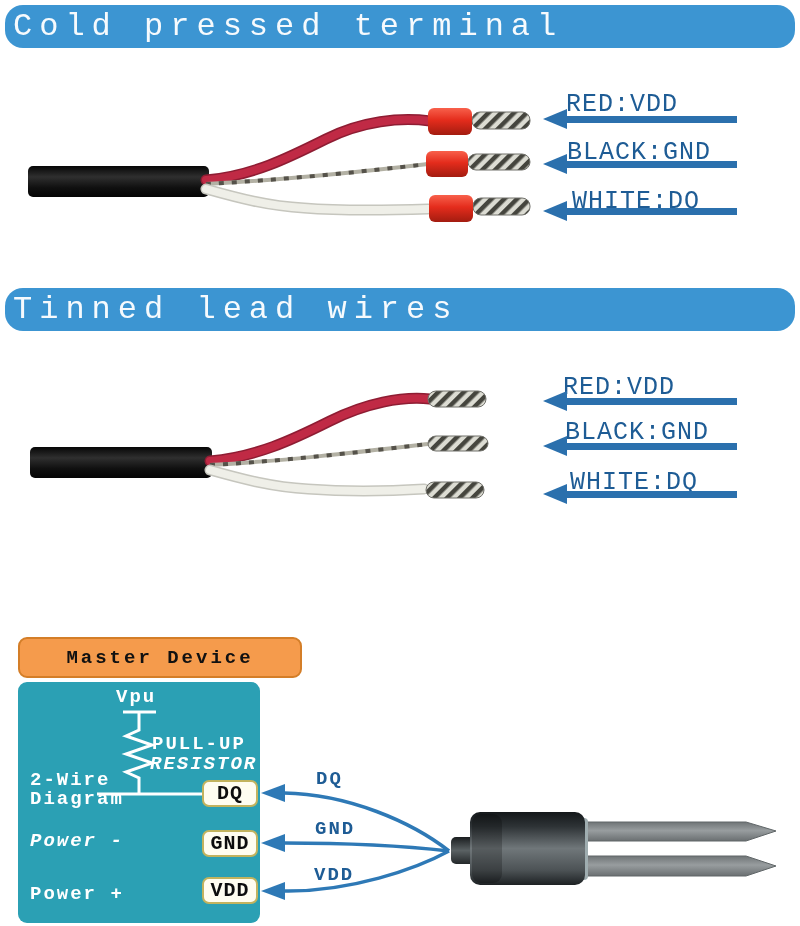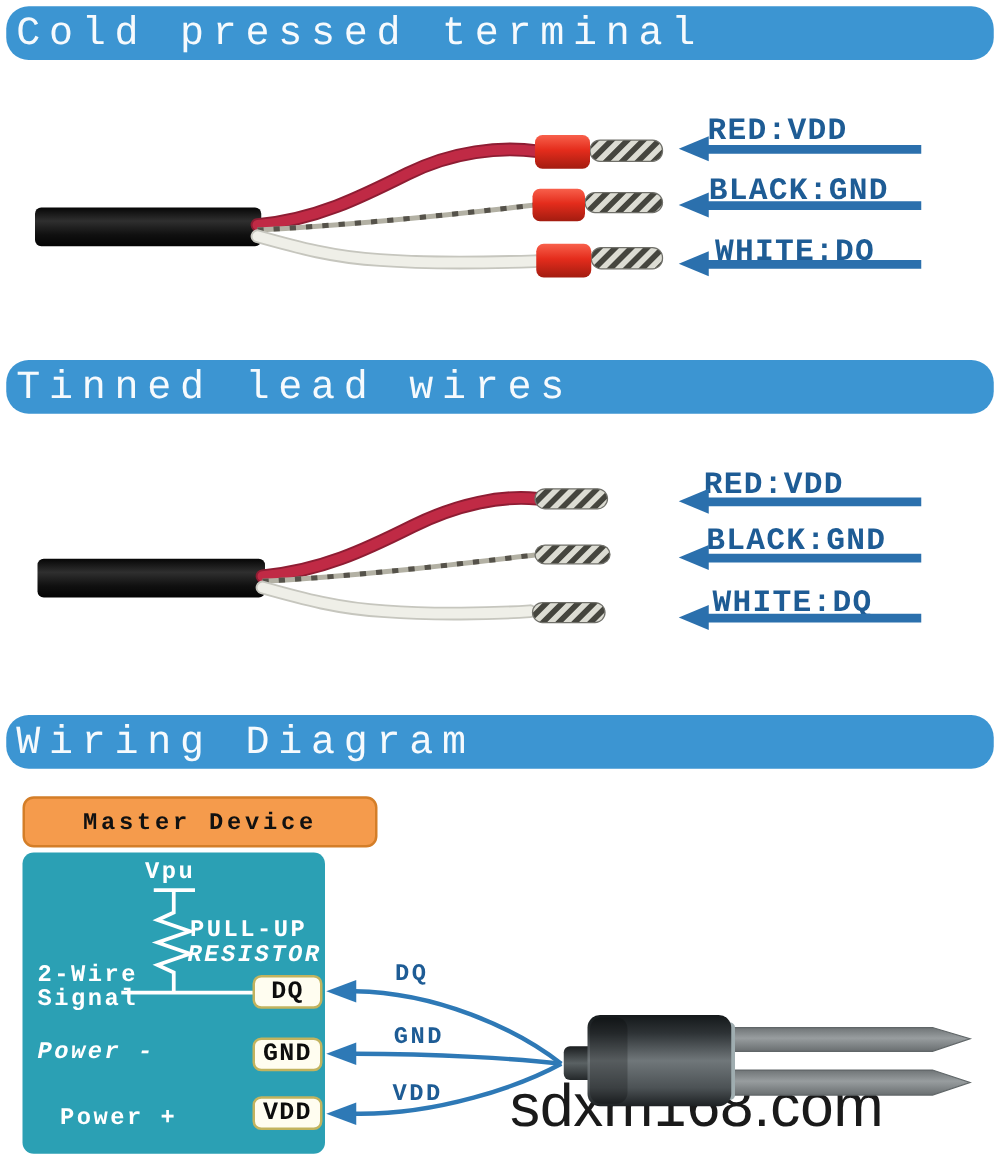--- a/index.html
+++ b/index.html
@@ -15,21 +15,21 @@
     background:#3C95D2; border-radius:18px;
     display:flex; align-items:center;
   }
   .bar-title {
     color:#F6FAFD; font-size:32px; letter-spacing:7px;
     padding-left:8px; white-space:nowrap; font-weight:500;
   }
 
   
   .sig-label {
-    position:absolute; color:#1E5C95; font-size:25px; font-weight:bold;
+    position:absolute; color:#1E5C95; font-size:25px; font-weight:normal;
     letter-spacing:1px; white-space:nowrap;
   }
   .arrow { position:absolute; width:194px; height:21px; }
   .arrow .head {
     position:absolute; left:0; top:0; width:0; height:0;
     border-top:10.5px solid transparent; border-bottom:10.5px solid transparent;
     border-right:24px solid #2B70AD;
   }
   .arrow .shaft {
     position:absolute; left:22px; top:7px; width:172px; height:7px; background:#2B70AD;
@@ -159,30 +159,26 @@
   <div class="arrow" style="left:543px;top:436px;">
     <div class="head"></div>
       <div class="shaft"></div>
   </div>
   <div class="sig-label" style="left:570px;top:468px;">WHITE:DQ</div>
   <div class="arrow" style="left:543px;top:484px;">
     <div class="head"></div>
       <div class="shaft"></div>
   </div>
 
-  <div class="bar" style="top:572px;">
-    <span class="bar-title">Wiring Diagram</span>
-  </div>
 
   <div class="master-box">
     <span class="master-title">Master Device</span>
   </div>
   <div class="mcu-box"></div>
 
-  <div class="watermark">sdxm168.com</div>
 
   <svg class="layer" style="left:0;top:616px;" width="800" height="310" viewBox="0 616 800 310">
     <defs>
       <linearGradient id="bodyG" x1="0" y1="0" x2="0" y2="1">
         <stop offset="0" stop-color="#14181A"></stop>
           <stop offset="0.2" stop-color="#2E3336"></stop>
         <stop offset="0.5" stop-color="#70777A"></stop>
           <stop offset="0.8" stop-color="#4C5255"></stop>
         <stop offset="1" stop-color="#1D2123"></stop>
       </linearGradient>
@@ -221,23 +217,23 @@
       <polygon points="261,793 285,784 285,802"></polygon>
       <polygon points="261,843 285,834 285,852"></polygon>
       <polygon points="261,891 285,882 285,900"></polygon>
     </g>
   </svg>
 
   <div class="teal-label" style="left:116px;top:686px;">Vpu</div>
   <div class="teal-label" style="left:152px;top:733px;">PULL-UP</div>
   <div class="teal-label" style="left:150px;top:753px;font-style:italic;">RESISTOR</div>
   <div class="teal-label" style="left:30px;top:769px;">2-Wire</div>
-  <div class="teal-label" style="left:30px;top:788px;">Signal</div>
+  <div class="teal-label" style="left:30px;top:788px;">Diagram</div>
   <div class="teal-label" style="left:30px;top:830px;font-style:italic;">Power -</div>
-  <div class="teal-label" style="left:30px;top:883px;margin-left:18px;">Power +</div>
+  <div class="teal-label" style="left:30px;top:883px;">Power +</div>
 
   <div class="pin-box" style="top:780px;">DQ</div>
   <div class="pin-box" style="top:830px;">GND</div>
   <div class="pin-box" style="top:877px;">VDD</div>
 
   <div class="wire-label" style="left:316px;top:768px;">DQ</div>
   <div class="wire-label" style="left:315px;top:818px;">GND</div>
   <div class="wire-label" style="left:314px;top:864px;">VDD</div>
 
 </div>

